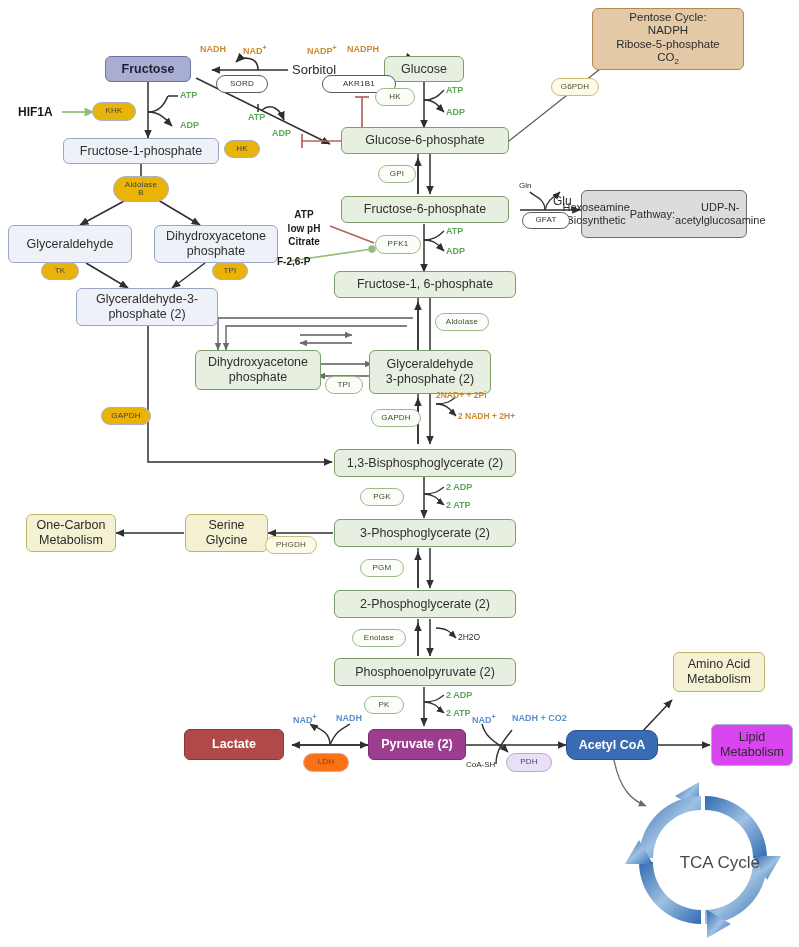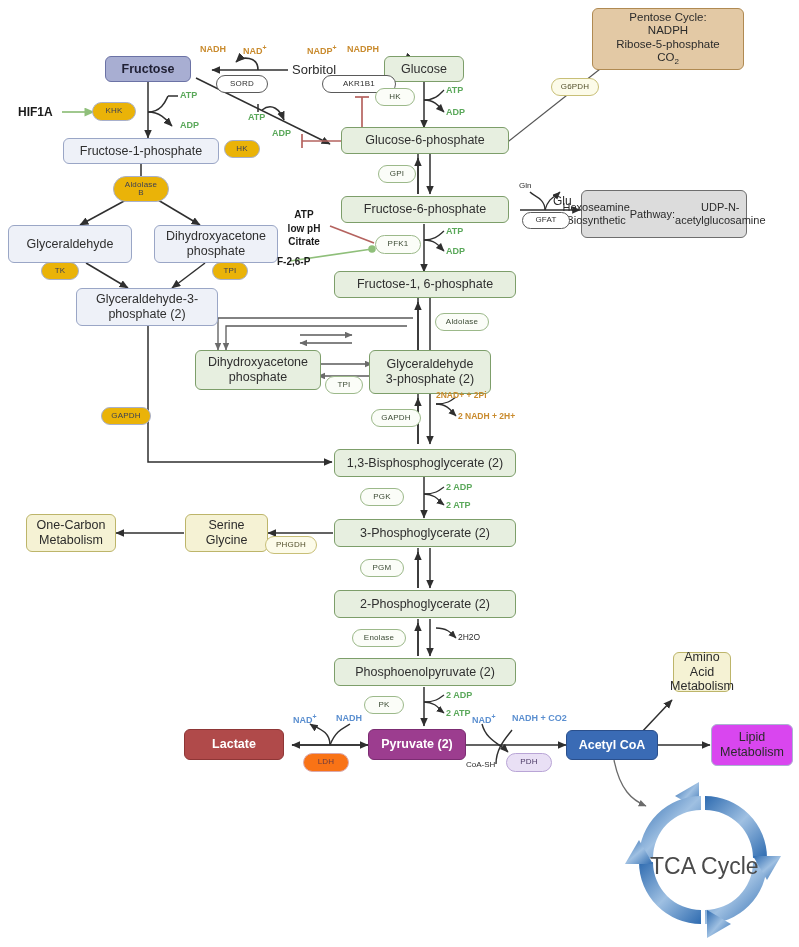--- a/index.html
+++ b/index.html
@@ -84,20 +84,21 @@
     background: #9c3d8f;
     border-color: #7b2c72;
     color: #ffffff;
     font-weight: 600;
   }
   .n-navy {
     background: #3a6bb5;
     border-color: #2a4f8c;
     color: #ffffff;
     font-weight: 600;
+    border-radius: 10px;
   }
   .n-lipid {
     background: #d946ef;
     border-color: #aab4cf;
   }
 
   
   .enz {
     position: absolute;
     display: flex;
@@ -136,22 +137,22 @@
   .l-dark   { color: #2b2b2b; }
   .l-bold   { font-weight: 700; color: #1a1a1a; }
 
   .lbl sup { font-size: 7px; vertical-align: super; }
   .node sub { font-size: 8px; vertical-align: sub; }
 
   #tca-label {
     position: absolute;
     left: 650px; top: 853px;
     width: 110px;
-    text-align: left;
-    font-size: 23px;
+    text-align: right;
+    font-size: 17px;
     color: #4a4a4a;
     z-index: 5;
   }
 </style>
 </head>
 <body>
 
 <div id="canvas">
 
   <svg id="svg-layer" viewBox="0 0 799 947">
@@ -415,21 +416,21 @@
   </div>
 
   <div class="node n-purple" style="left:368px; top:729px; width:98px; height:31px;">
     <span>Pyruvate (2)</span>
   </div>
 
   <div class="node n-navy" style="left:566px; top:730px; width:92px; height:30px;">
     <span>Acetyl CoA</span>
   </div>
 
-  <div class="node n-yellow" style="left:673px; top:652px; width:58px; height:40px; flex-direction:column;">
+  <div class="node n-yellow" style="left:673px; top:652px; width:92px; height:40px; flex-direction:column;">
     <span>Amino Acid</span>
     <span>Metabolism</span>
   </div>
 
   <div class="node n-lipid" style="left:711px; top:724px; width:82px; height:42px; flex-direction:column;">
     <span>Lipid</span>
     <span>Metabolism</span>
   </div>
 
   <div id="tca-label">

